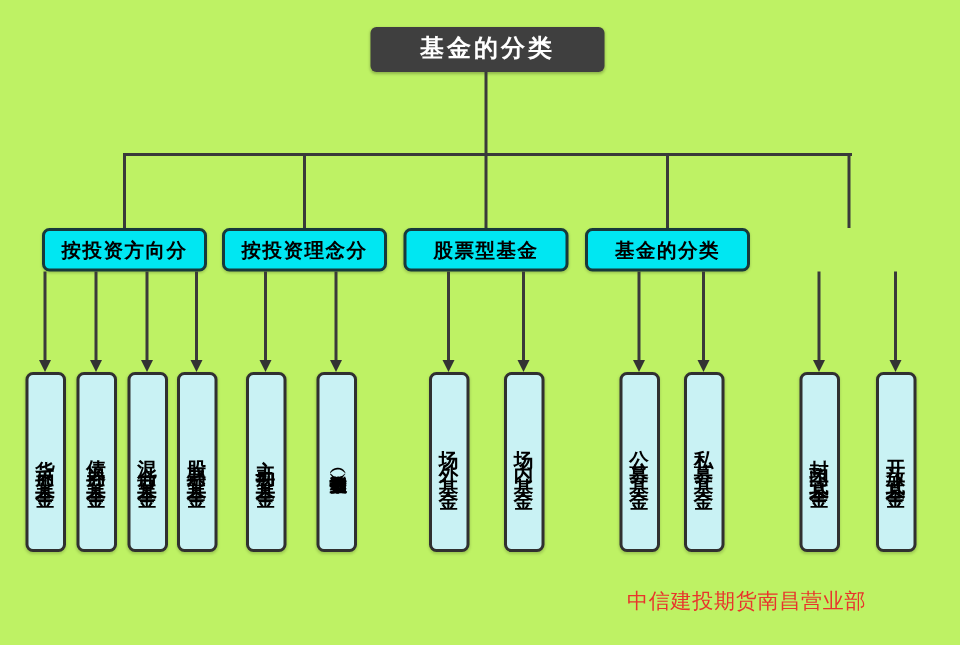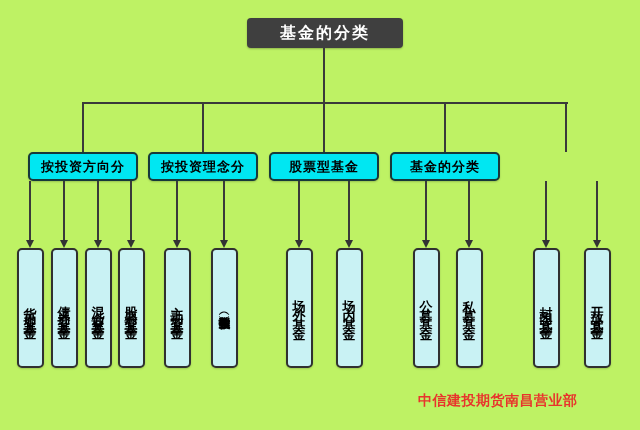--- a/index.html
+++ b/index.html
@@ -42,21 +42,21 @@
     writing-mode:vertical-rl;text-align:center;line-height:23px;
     font-size:13px;font-weight:bold;color:#000;
     box-shadow:0 1px 2px rgba(0,0,0,.18);
   }
   .n4{letter-spacing:9px;}
   .n5{letter-spacing:5px;}
   .n9{letter-spacing:0;font-size:11.5px;line-height:23px;}
   
   .caption{
     position:absolute;left:418px;top:392px;
-    color:#e8342c;font-size:14px;font-weight:bold;letter-spacing:0.5px;
+    color:#e8342c;font-size:14px;font-weight:normal;letter-spacing:0.5px;
   }
   .grp{display:contents;}
 </style>
 </head>
 <body>
 
 <div id="stage">
 
   
   <div class="root">基金的分类</div>

